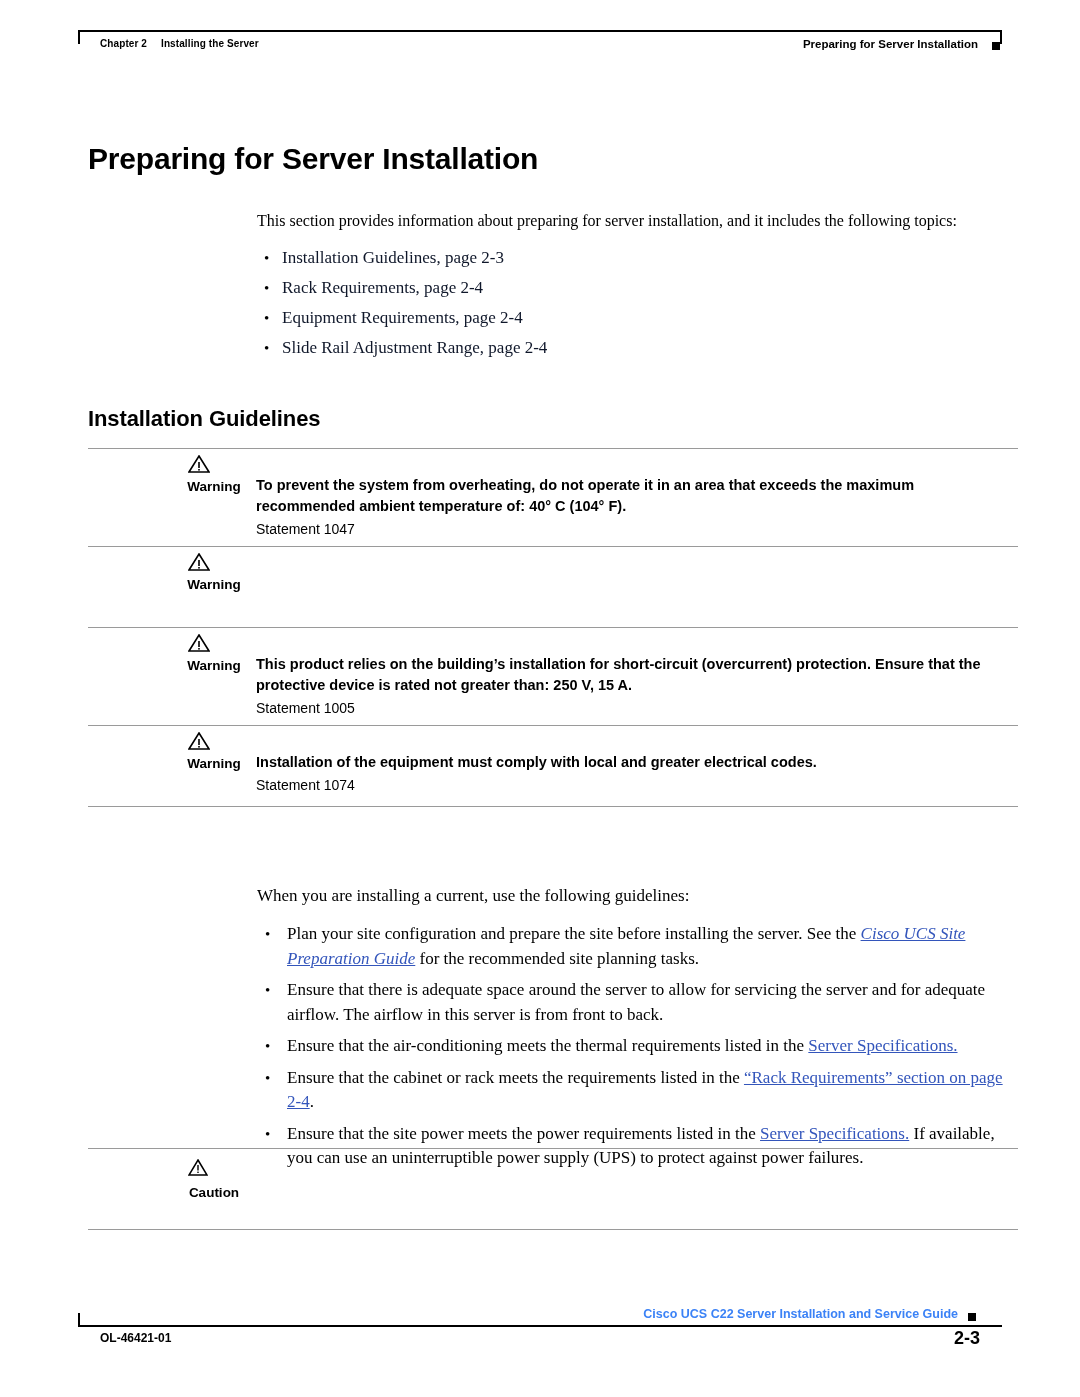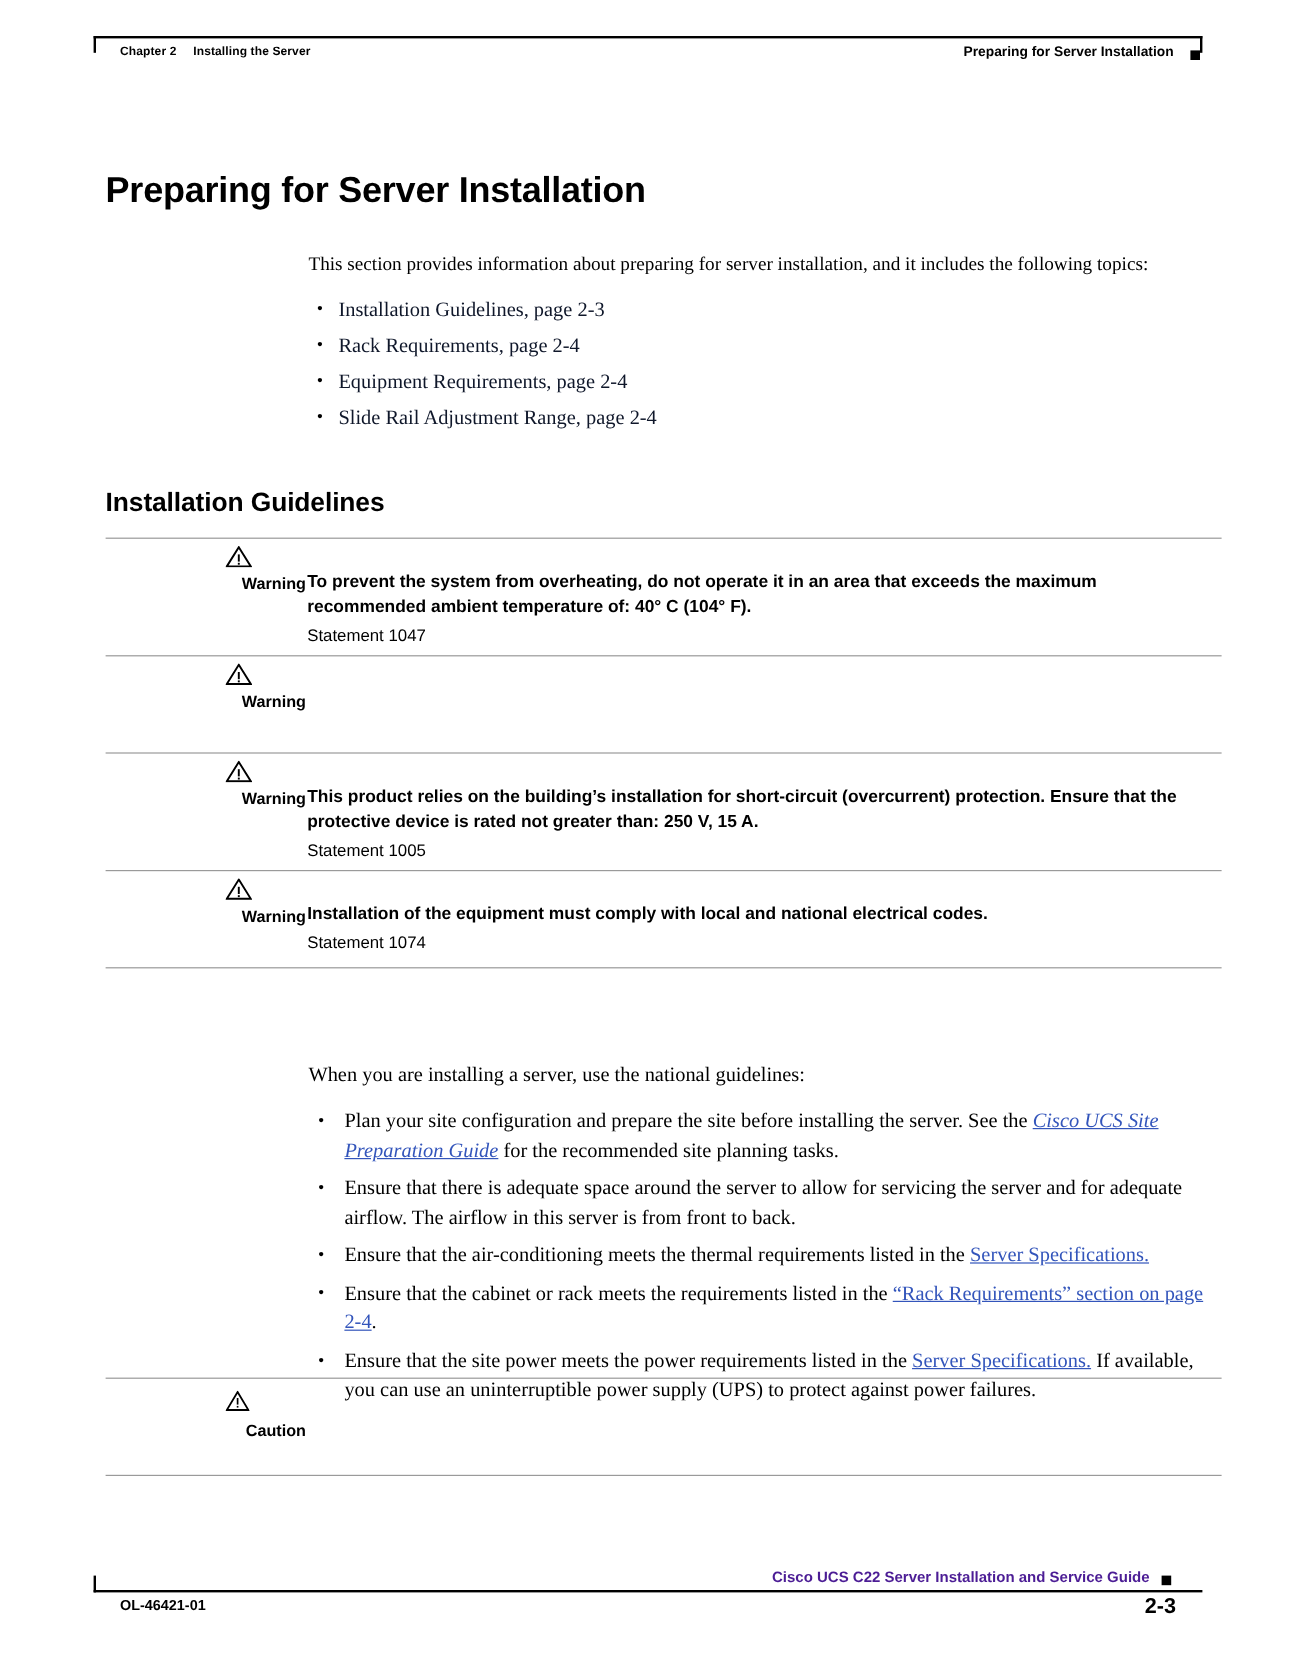--- a/index.html
+++ b/index.html
@@ -156,21 +156,21 @@
     left: 100px;
     top: 6px;
     width: 22px;
     height: 18px;
   }
   .notice-label {
     position: absolute;
     left: 85px;
     top: 30px;
     width: 82px;
-    text-align: right;
+    text-align: center;
     font-family: "Liberation Sans", sans-serif;
     font-weight: bold;
     font-size: 13.5px;
   }
   .notice-body {
     margin-left: 168px;
     padding-top: 26px;
     width: 760px;
   }
   .notice-text {
@@ -256,21 +256,21 @@
     font-weight: bold;
     font-size: 12px;
   }
   .footer-title {
     position: absolute;
     bottom: 24px;
     right: 44px;
     font-family: "Liberation Sans", sans-serif;
     font-weight: bold;
     font-size: 12.5px;
-    color: #4c1d95;
+    color: #3b82f6;
     white-space: nowrap;
   }
   .footer-square {
     position: absolute;
     bottom: 24px;
     right: 26px;
     width: 8px;
     height: 8px;
     background: #000000;
   }
@@ -368,29 +368,29 @@
   <div class="notice">
     <span class="notice-icon">
       <svg width="22" height="18" viewBox="0 0 22 18">
           <polygon points="11,1 21,17 1,17" fill="none" stroke="#000" stroke-width="1.6"></polygon>
           <rect x="10.2" y="7" width="1.6" height="6" fill="#000"></rect>
           <rect x="10.2" y="14" width="1.6" height="1.6" fill="#000"></rect>
         </svg>
     </span>
     <div class="notice-label">Warning</div>
     <div class="notice-body">
-      <div class="notice-text">Installation of the equipment must comply with local and national electrical codes.</div>
+      <div class="notice-text">Installation of the equipment must comply with local and greater electrical codes.</div>
       <div class="notice-stmt">Statement 1074</div>
     </div>
   </div>
 
 </div>
 
 <div class="body-section">
-  <p class="body-lead">When you are installing a server, use the national guidelines:</p>
+  <p class="body-lead">When you are installing a current, use the following guidelines:</p>
   <div class="body-bullets">
 
     <div class="body-bullet">
       <span class="bullet">•</span><span>Plan your site configuration and prepare the site before installing the server. See the </span><a class="lnk-i" href="#">Cisco UCS Site Preparation Guide</a><span> for the recommended site planning tasks.</span>
     </div>
 
     <div class="body-bullet">
       <span class="bullet">•</span><span>Ensure that there is adequate space around the server to allow for servicing the server and for adequate airflow. The airflow in this server is from front to back.</span>
     </div>
 

